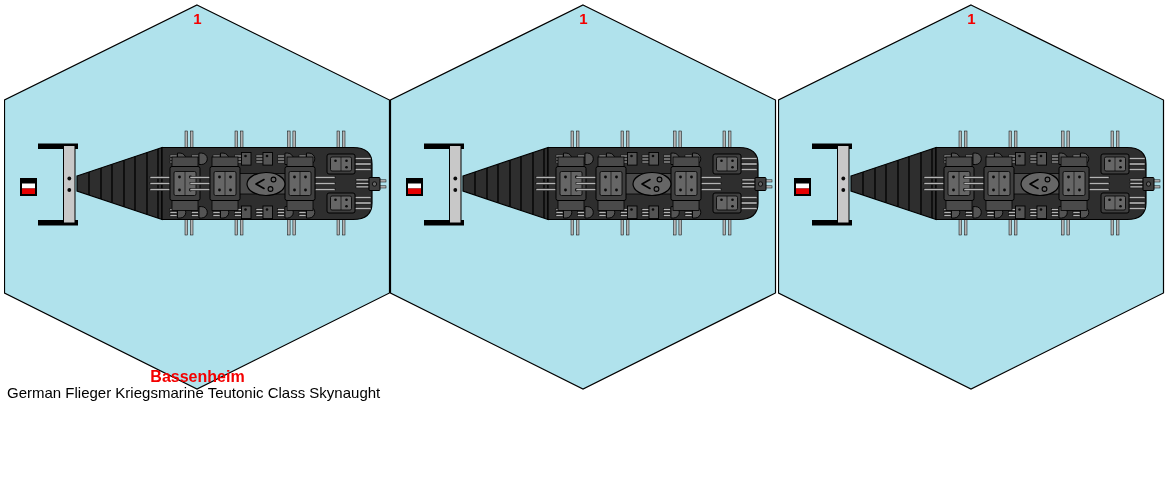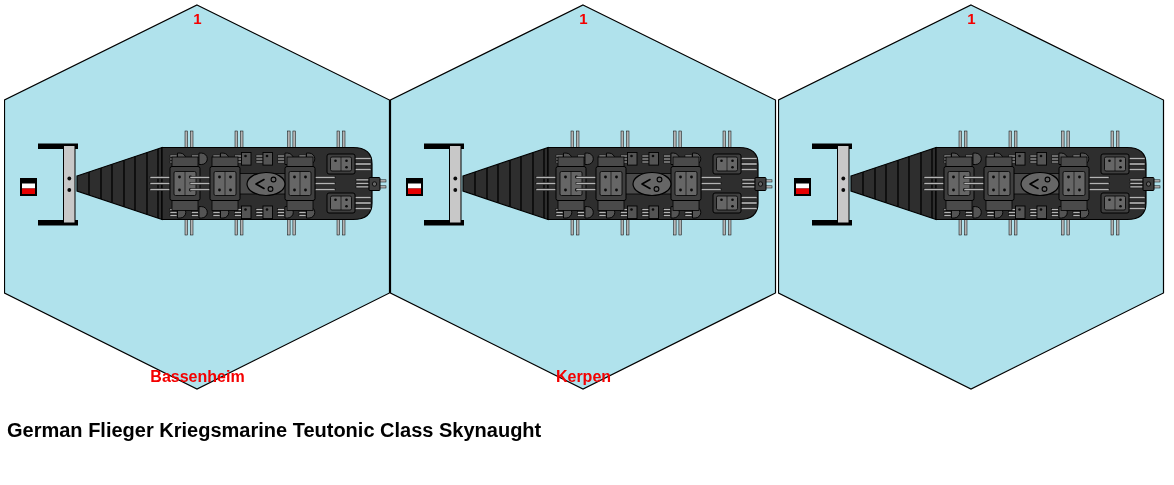--- a/index.html
+++ b/index.html
@@ -14,22 +14,22 @@
   .hex-svg{position:absolute;left:0;top:0;display:block;}
   .hex-number{
     position:absolute;top:7px;left:0;right:0;text-align:center;
     color:var(--label-red,#f00);font-weight:bold;font-size:15px;line-height:15px;
   }
   .hex-name{
     position:absolute;top:335px;left:0;right:0;text-align:center;
     color:var(--label-red,#f00);font-weight:bold;font-size:16px;line-height:16px;margin-top:30px;
   }
   .footer{
-    position:absolute;left:7px;top:422px;
-    color:var(--footer-text,#000);font-weight:bold;font-size:20px;line-height:17px;
+    position:absolute;left:7px;top:384px;
+    color:var(--footer-text,#000);font-weight:normal;font-size:15px;line-height:17px;
     white-space:nowrap;
   }
   
   .hexpoly{fill:var(--hex-fill,#b0e2ec);stroke:var(--hex-border,#000);stroke-width:1.2;}
   .hull{fill:var(--hull-dark,#2e2e2e);stroke:#000;stroke-width:1.2;}
   .seg{stroke:#000;stroke-width:1.3;fill:none;}
   .turret{fill:var(--turret-gray,#3f3f3f);stroke:#000;stroke-width:1;}
   .tinner{fill:var(--turret-inner-gray,#666);stroke:#000;stroke-width:0.8;}
   .plate{fill:var(--plate-gray,#4a4a4a);stroke:#000;stroke-width:0.8;}
   .smallgun{fill:var(--gun-gray,#545454);stroke:#000;stroke-width:0.9;}
@@ -192,21 +192,20 @@
     <div class="hex-number">1</div>
     <div class="hex-name">Bassenheim</div>
   </div>
 
   <div class="hex-cell c1">
     <svg class="hex-svg" width="387" height="388" viewBox="0 0 387 388">
       <polygon class="hexpoly" points="193,1 385.5,96 385.5,289 193,385 0.5,289 0.5,96"></polygon>
       <use href="#ship" x="11" y="126"></use>
     </svg>
     <div class="hex-number">1</div>
-    <div class="hex-name">Kerpen</div>
   </div>
 
   <div class="hex-cell c2">
     <svg class="hex-svg" width="387" height="388" viewBox="0 0 387 388">
       <polygon class="hexpoly" points="193,1 385.5,96 385.5,289 193,385 0.5,289 0.5,96"></polygon>
       <use href="#ship" x="11" y="126"></use>
     </svg>
     <div class="hex-number">1</div>
   </div>
 

